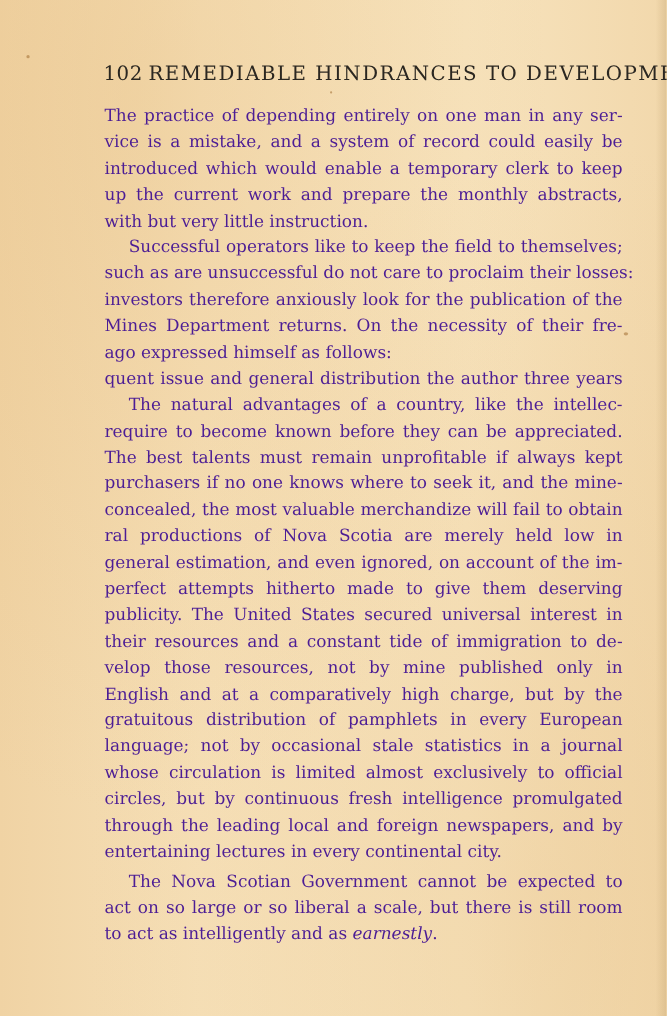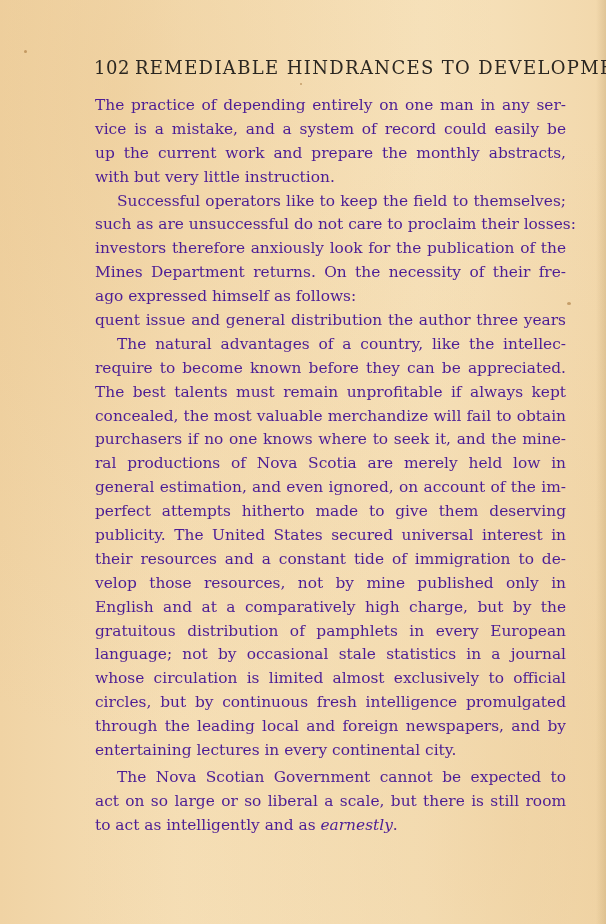--- a/index.html
+++ b/index.html
@@ -98,39 +98,40 @@
 <div class="running-head">
   <span class="page-number">102</span>
   <span class="head-title">REMEDIABLE HINDRANCES TO DEVELOPMENT.</span>
 </div>
 
 <div class="body-text">
 
   <div>
     <div class="line">The practice of depending entirely on one man in any ser-</div>
     <div class="line">vice is a mistake, and a system of record could easily be</div>
+    <div class="line">introduced which would enable a temporary clerk to keep</div>
     <div class="line">up the current work and prepare the monthly abstracts,</div>
     <div class="line last">with but very little instruction.</div>
   </div>
 
   <div>
     <div class="line indent">Successful operators like to keep the field to themselves;</div>
     <div class="line">such as are unsuccessful do not care to proclaim their losses:</div>
     <div class="line">investors therefore anxiously look for the publication of the</div>
     <div class="line">Mines Department returns.  On the necessity of their fre-</div>
     <div class="line last">ago expressed himself as follows:</div>
     <div class="line">quent issue and general distribution the author three years</div>
   </div>
 
   <div>
     <div class="line indent">The natural advantages of a country, like the intellec-</div>
     <div class="line">require to become known before they can be appreciated.</div>
     <div class="line">The best talents must remain unprofitable if always kept</div>
+    <div class="line">purchasers if no one knows where to seek it, and the mine-</div>
     <div class="line">concealed, the most valuable merchandize will fail to obtain</div>
-    <div class="line">purchasers if no one knows where to seek it, and the mine-</div>
     <div class="line">ral productions of Nova Scotia are merely held low in</div>
     <div class="line">general estimation, and even ignored, on account of the im-</div>
     <div class="line">perfect attempts hitherto made to give them deserving</div>
     <div class="line">publicity.  The United States secured universal interest in</div>
     <div class="line">their resources and a constant tide of immigration to de-</div>
     <div class="line">velop those resources, not by mine published only in</div>
     <div class="line">English and at a comparatively high charge, but by the</div>
     <div class="line">gratuitous distribution of pamphlets in every European</div>
     <div class="line">language; not by occasional stale statistics in a journal</div>
     <div class="line">whose circulation is limited almost exclusively to official</div>

